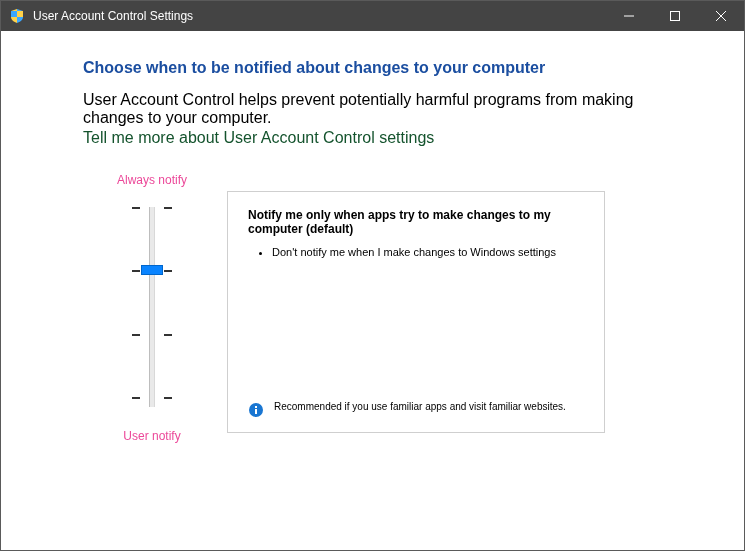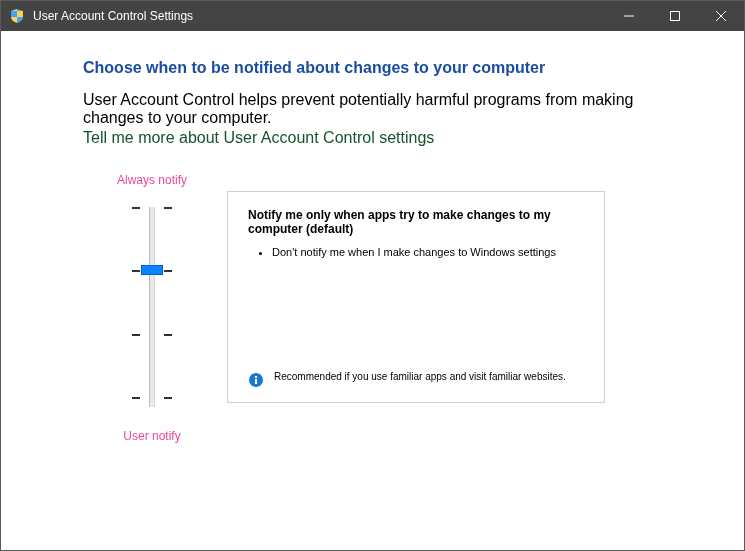--- a/index.html
+++ b/index.html
@@ -114,21 +114,21 @@
     height: 10px;
     background: #0a84ff;
     border: 1px solid #0066cc;
     cursor: pointer;
   }
   .info-panel {
     margin-left: 20px;
     margin-top: 18px;
     border: 1px solid #cfcfcf;
     width: 378px;
-    height: 212px;
+    height: 242px;
     padding: 16px 20px 14px 20px;
     display: flex; flex-direction: column;
     justify-content: space-between;
   }
   .info-top .bold {
     font-weight: 600;
     font-size: 12px;
     margin-bottom: 10px;
   }
   .info-top ul {

